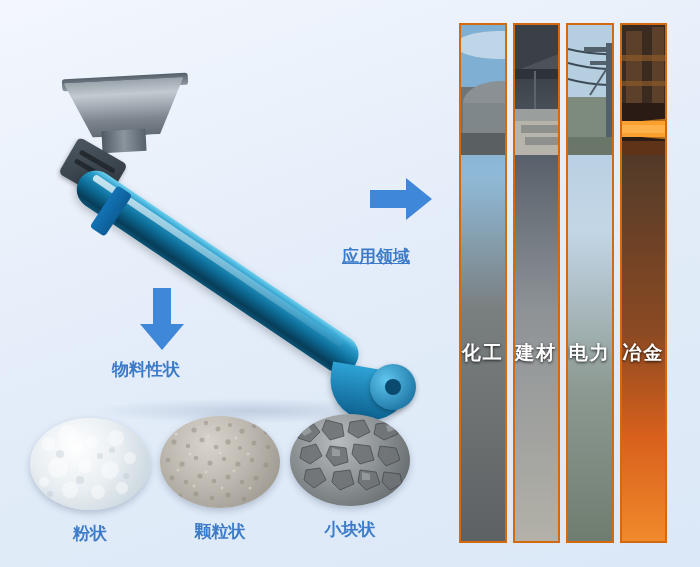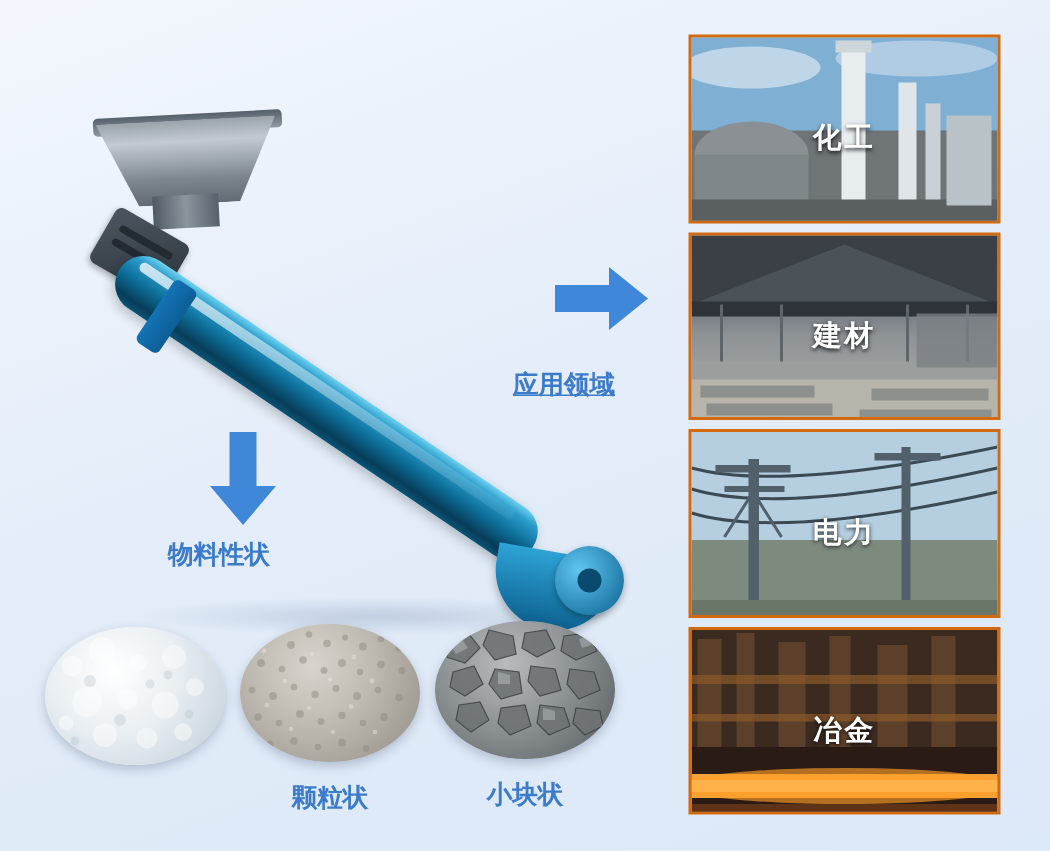--- a/index.html
+++ b/index.html
@@ -126,21 +126,21 @@
     position:absolute;left:0;top:104px;width:120px;text-align:center;
     color:#3c7bc9;font-size:17px;font-weight:bold;
   }
   .s1{left:12px;top:10px;}
   .s2{left:142px;top:8px;}
   .s3{left:272px;top:6px;}
 
   
   .photos{
     position:absolute;left:459px;top:23px;width:208px;height:520px;
-    display:flex;flex-direction:column;gap:6px;
+    display:flex;flex-direction:row;gap:6px;
   }
   .photo{
     position:relative;flex:1;border:2px solid #d46a10;overflow:hidden;
   }
   .photo .cap{
     position:absolute;left:0;right:0;bottom:34%;
     text-align:center;color:#fff;font-size:19px;font-weight:bold;
     text-shadow:0 1px 3px rgba(0,0,0,.85);
     letter-spacing:2px;
   }
@@ -219,20 +219,21 @@
           <g fill="#aab8c4" opacity="0.5">
             <circle cx="30" cy="36" r="4"></circle>
               <circle cx="70" cy="38" r="3"></circle>
             <circle cx="50" cy="62" r="4"></circle>
               <circle cx="96" cy="58" r="3"></circle>
             <circle cx="20" cy="76" r="3"></circle>
               <circle cx="82" cy="32" r="3"></circle>
           </g>
         </svg>
       </div>
+      <div class="cap">粉状</div>
     </div>
 
     <div class="sample s2">
       <div class="disc">
         <svg class="grain" viewBox="0 0 120 92" preserveAspectRatio="none">
           <g fill="#8e887e" opacity="0.85">
             <circle cx="10" cy="12" r="2.4"></circle>
               <circle cx="22" cy="8" r="2"></circle>
               <circle cx="34" cy="14" r="2.6"></circle>
             <circle cx="46" cy="7" r="2.2"></circle>

